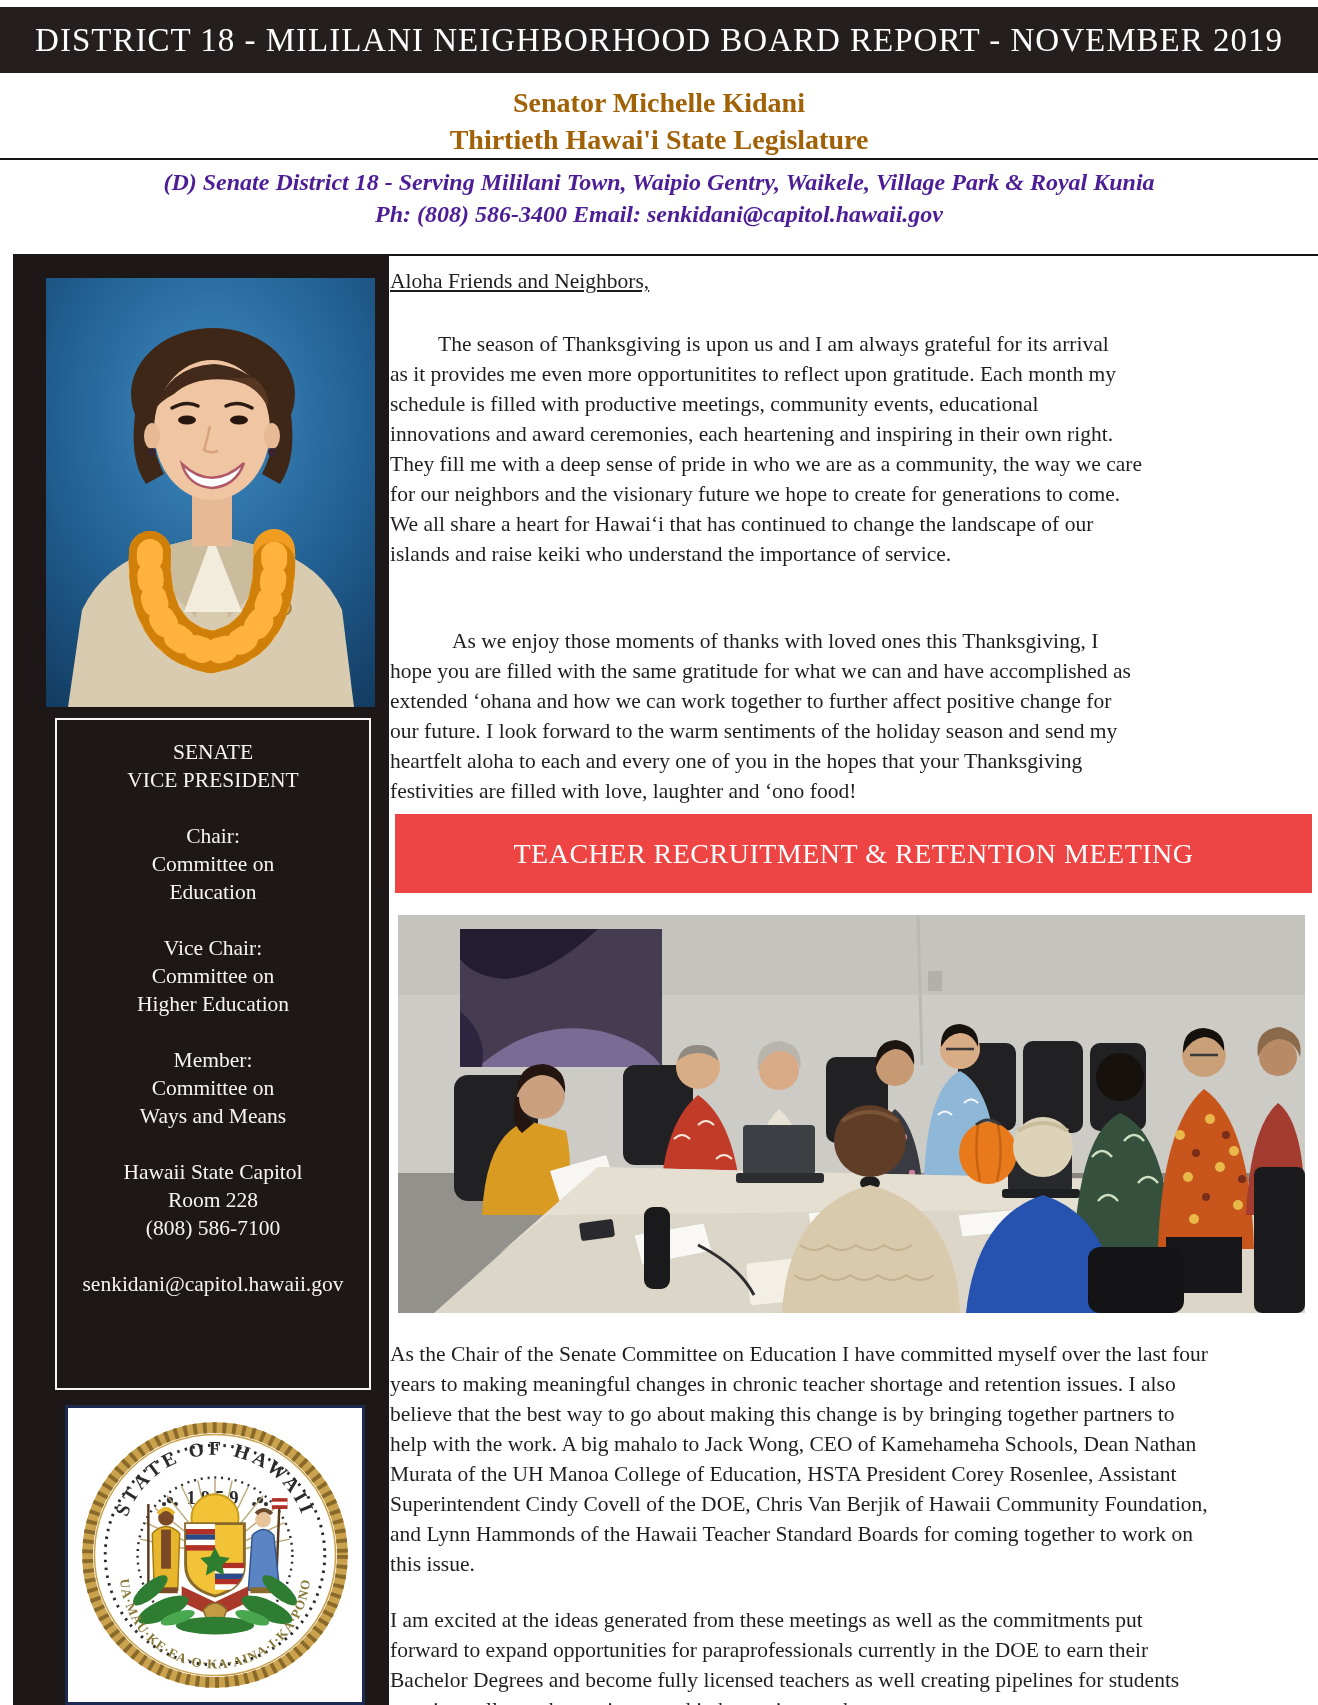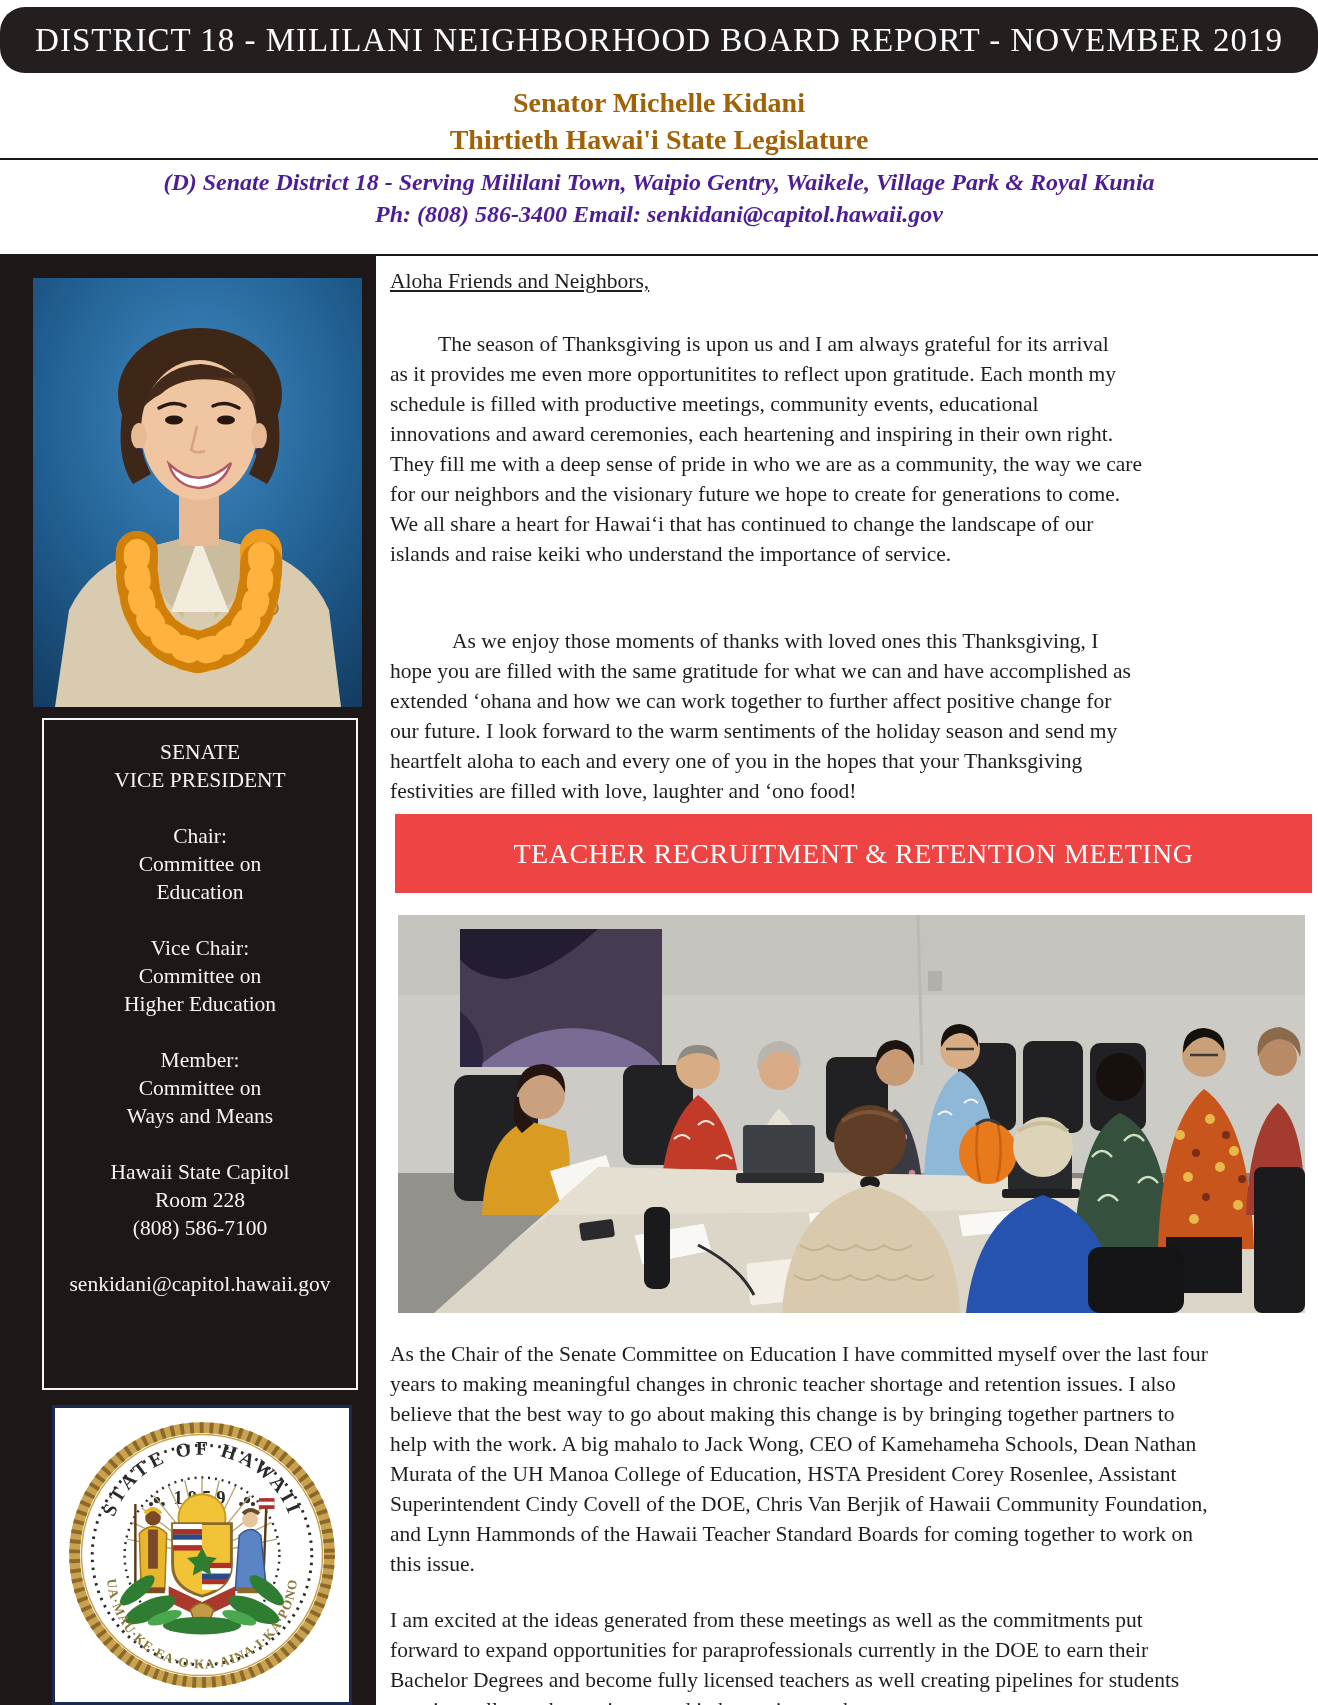--- a/index.html
+++ b/index.html
@@ -11,21 +11,21 @@
     background: #ffffff;
     overflow: hidden;
     font-family: "Liberation Serif", "DejaVu Serif", serif;
     color: #1e1e1e;
   }
   
   .top-banner {
     position: absolute; left: 0; top: 7px; width: 1318px; height: 66px;
     background: #241e1e; color: #ffffff;
     display: flex; align-items: center; justify-content: center;
-    font-size: 33px; letter-spacing: 1px; white-space: nowrap; border-radius: 25px;
+    font-size: 33px; letter-spacing: 1px; white-space: nowrap;
   }
   .name-block {
     position: absolute; left: 0; top: 84px; width: 1318px;
     text-align: center; font-weight: bold; font-size: 28px; line-height: 37px;
     color: #a16207;
   }
   .rule-1 {
     position: absolute; left: 0; top: 158px; width: 1318px; height: 2px;
     background: #161616;
   }
@@ -33,21 +33,21 @@
     position: absolute; left: 0; top: 166px; width: 1318px;
     text-align: center; font-style: italic; font-weight: bold;
     font-size: 24px; line-height: 32px; color: #4c1d95;
   }
   .rule-2 {
     position: absolute; left: 376px; top: 254px; width: 942px; height: 2px;
     background: #161616;
   }
   
   .sidebar {
-    position: absolute; left: 0; top: 254px; width: 376px; height: 1451px;
+    position: absolute; left: 13px; top: 254px; width: 376px; height: 1451px;
     background: #1d1717;
   }
   .portrait {
     position: absolute; left: 33px; top: 24px; width: 329px; height: 429px;
   }
   .portrait svg { display: block; width: 100%; height: 100%; }
   .info-box {
     position: absolute; left: 42px; top: 464px; width: 316px; height: 672px;
     border: 2px solid #f5f5f5;
     color: #f7f5f2; text-align: center;

